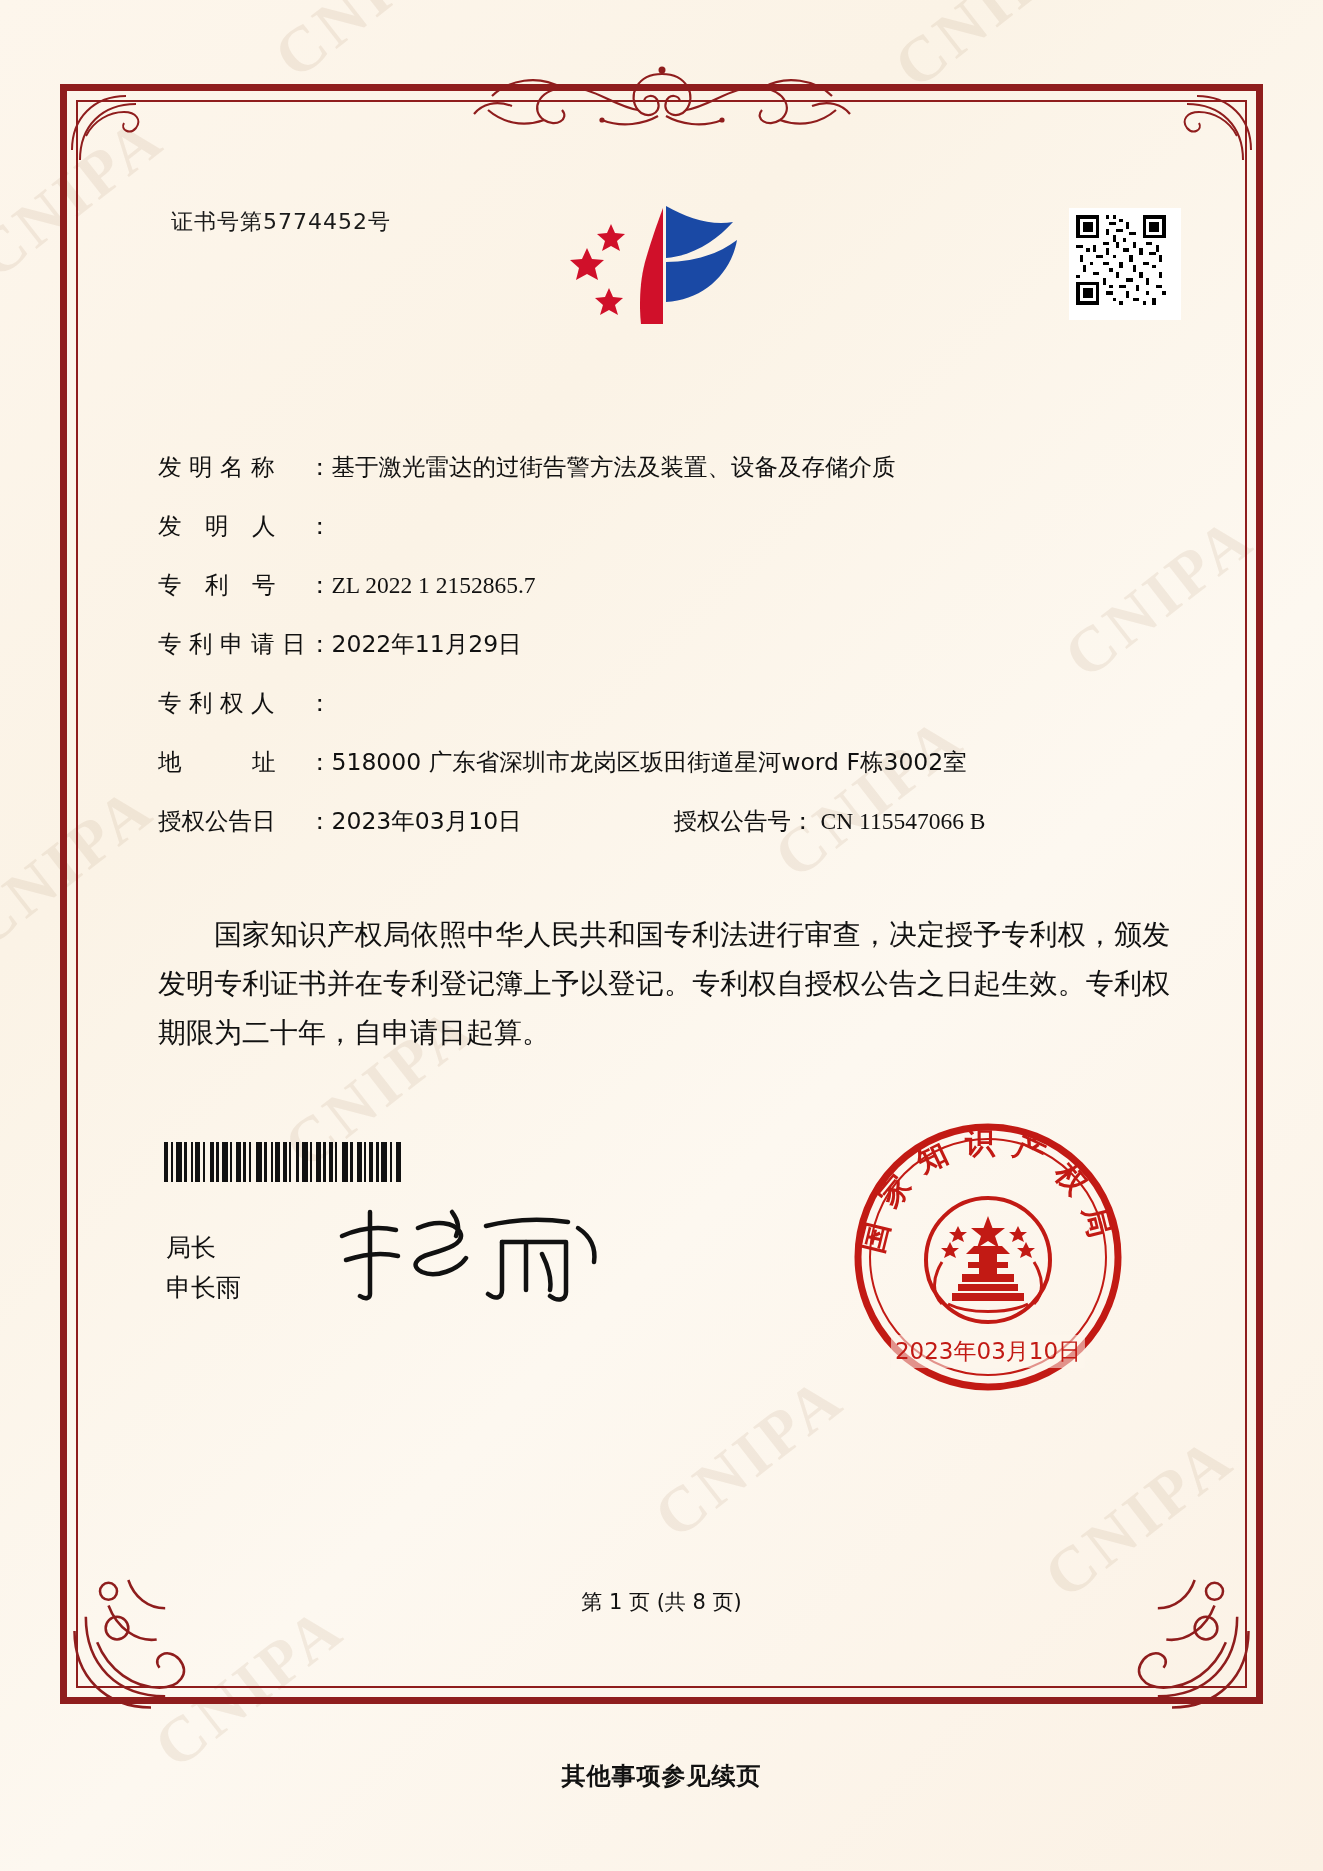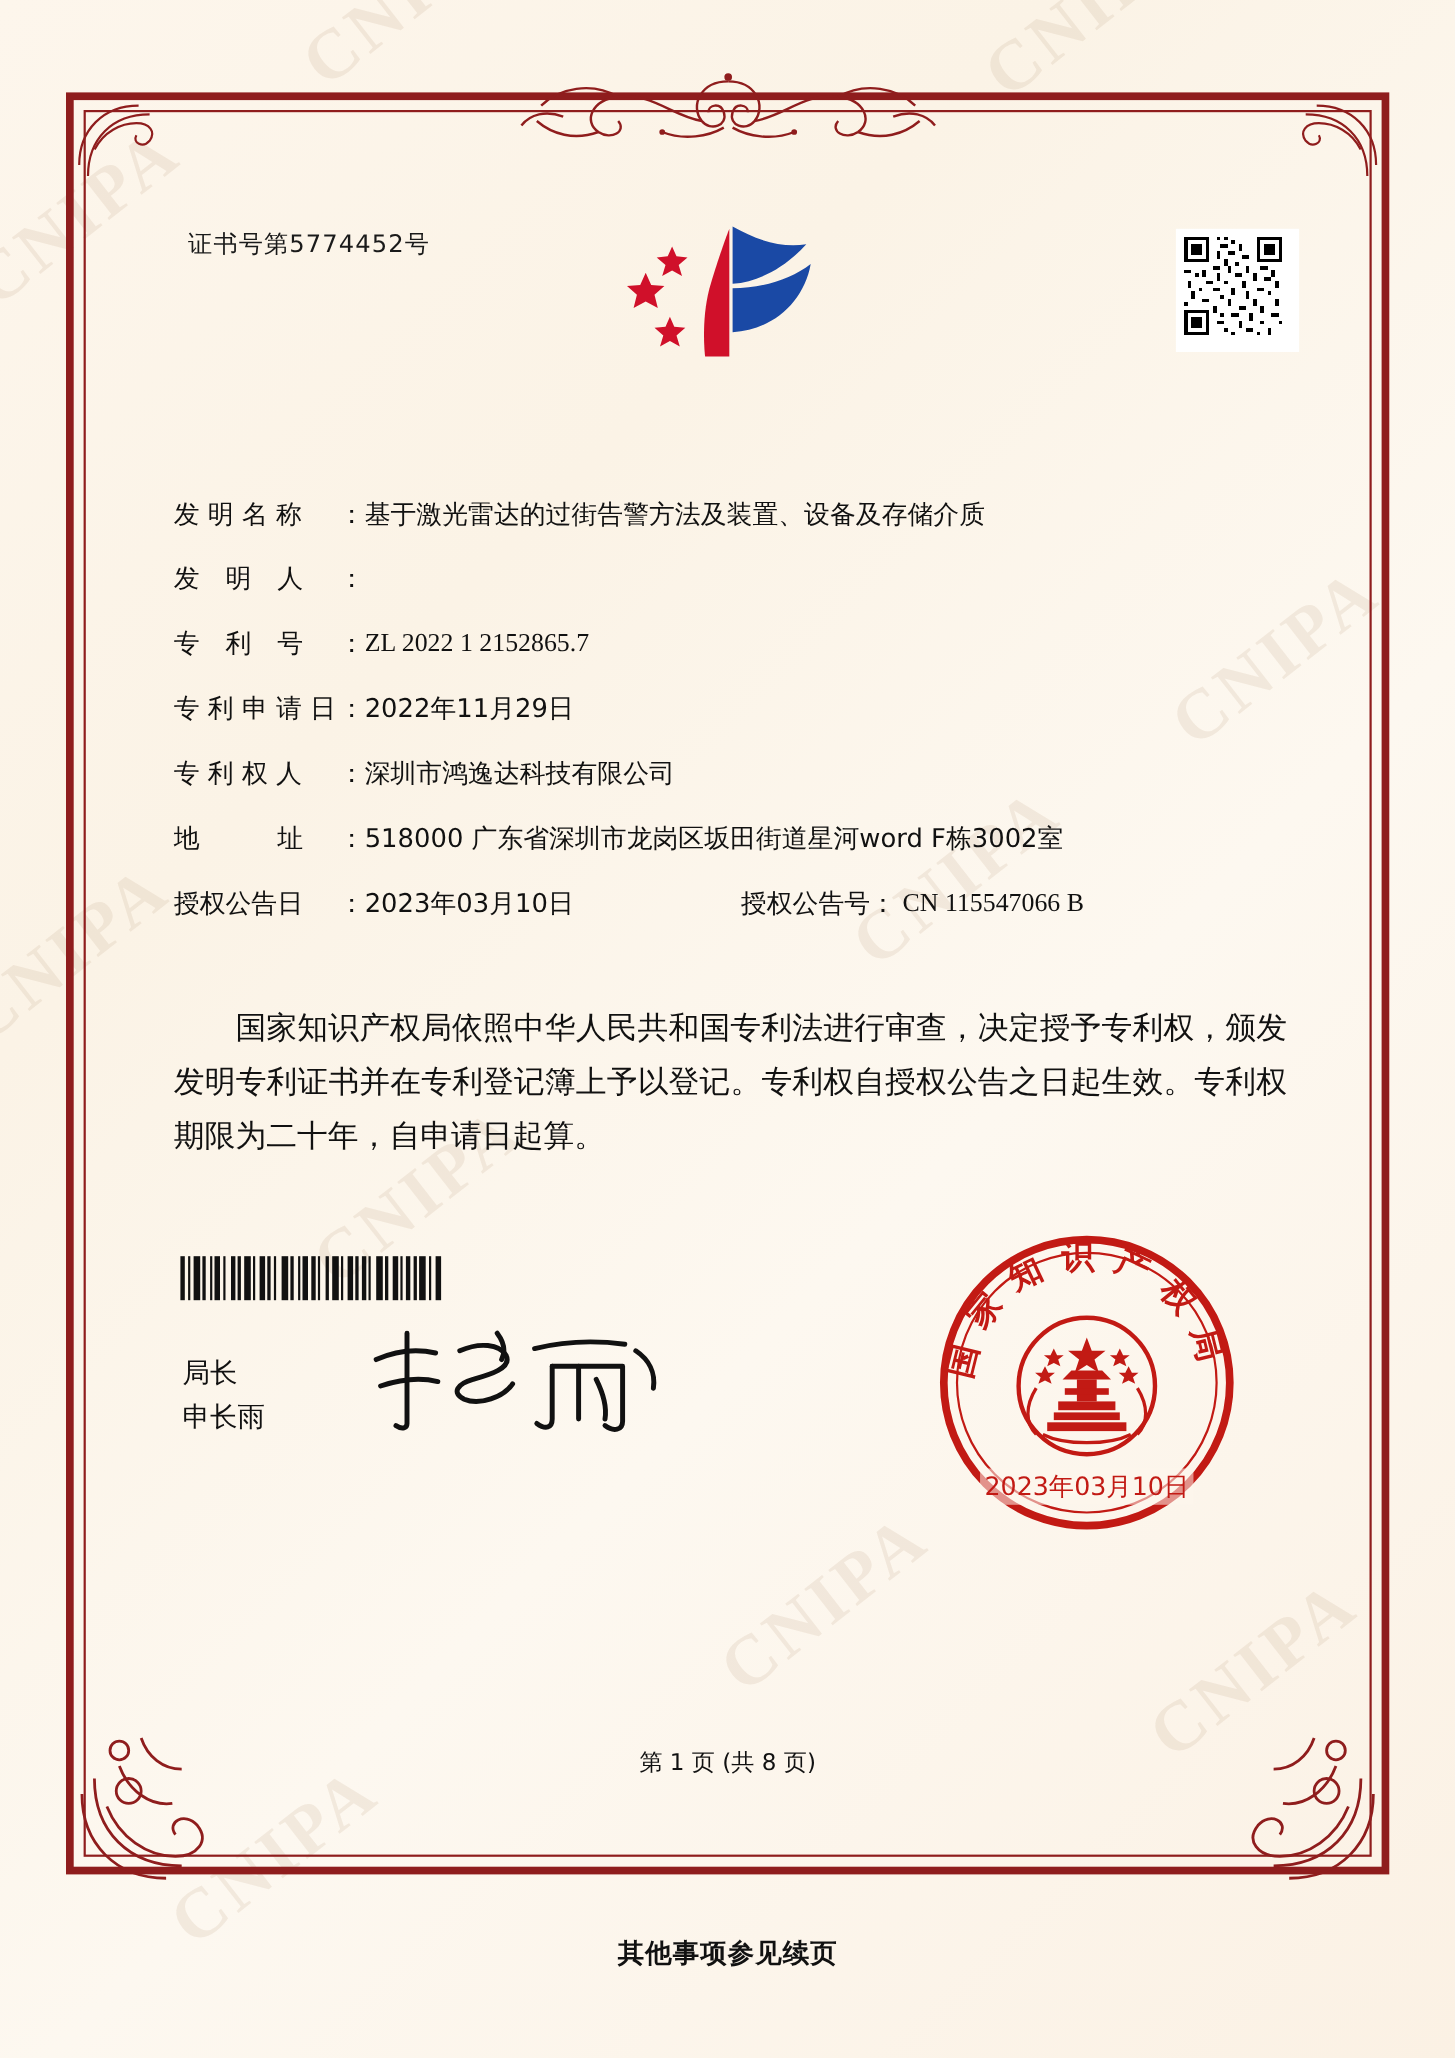--- a/index.html
+++ b/index.html
@@ -433,21 +433,20 @@
 
       <div class="field-row">
         <span class="field-label">专 利 申 请 日</span>
         <span class="field-colon">：</span>
         <span class="field-value">2022年11月29日</span>
       </div>
 
       <div class="field-row">
         <span class="field-label">专 利 权 人</span>
         <span class="field-colon">：</span>
-        <span class="field-value">深圳市鸿逸达科技有限公司</span>
       </div>
 
       <div class="field-row">
         <span class="field-label">地　　　址</span>
         <span class="field-colon">：</span>
         <span class="field-value">518000 广东省深圳市龙岗区坂田街道星河word F栋3002室</span>
       </div>
 
       <div class="field-row pair">
         <span class="field-label">授权公告日</span>

